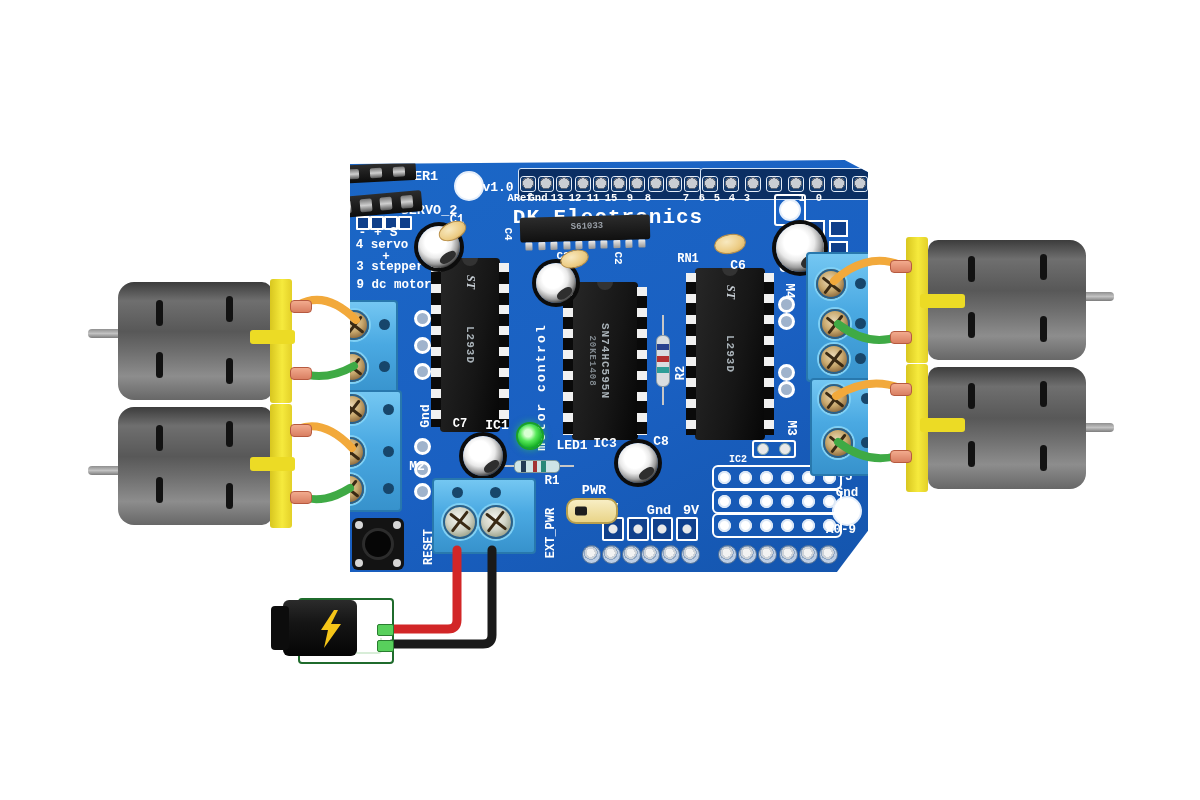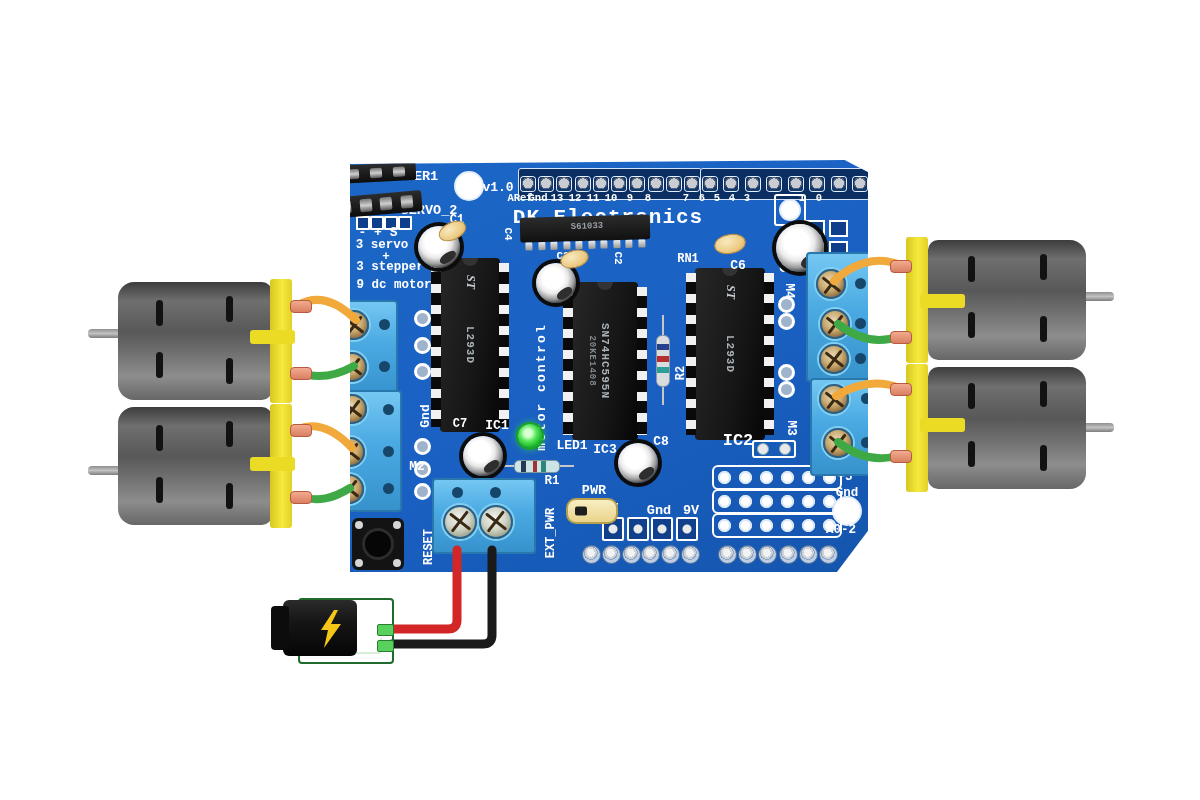--- a/index.html
+++ b/index.html
@@ -403,56 +403,56 @@
         <div class="silk" style="left: 79px; top: 51px; font-size: 13.5px; transform: translate(-50%, -50%);">SERVO_2</div>
         <div class="silk" style="left: 107px; top: 60px; font-size: 12px; transform: translate(-50%, -50%);">C1</div>
         <div class="silk" style="left: 157px; top: 74px; font-size: 11px; transform: translate(-50%, -50%) rotate(90deg);">C4</div>
         <div class="silk" style="left: 258px; top: 57px; font-size: 21px; letter-spacing: 1px; transform: translate(-50%, -50%);">DK Electronics</div>
         <div class="silk" style="left: 213px; top: 96px; font-size: 11px; transform: translate(-50%, -50%);">C3</div>
         <div class="silk" style="left: 267px; top: 98px; font-size: 11px; transform: translate(-50%, -50%) rotate(90deg);">C2</div>
         <div class="silk" style="left: 338px; top: 99px; font-size: 12px; transform: translate(-50%, -50%);">RN1</div>
         <div class="silk" style="left: 388px; top: 105px; font-size: 13px; transform: translate(-50%, -50%);">C6</div>
         <div class="silk" style="left: 437px; top: 108px; font-size: 13px; transform: translate(-50%, -50%);">C5</div>
         <div class="silk" style="left: 28px; top: 72px; font-size: 13px; transform: translate(-50%, -50%);">- + S</div>
-        <div class="silk" style="left: 32px; top: 85px; font-size: 12.5px; transform: translate(-50%, -50%);">3 servo</div>
+        <div class="silk" style="left: 32px; top: 85px; font-size: 12.5px; transform: translate(-50%, -50%);">4 servo</div>
         <div class="silk" style="left: 36px; top: 97px; font-size: 12.5px; transform: translate(-50%, -50%);">+</div>
         <div class="silk" style="left: 40px; top: 107px; font-size: 12.5px; transform: translate(-50%, -50%);">3 stepper</div>
         <div class="silk" style="left: 44px; top: 125px; font-size: 12.5px; transform: translate(-50%, -50%);">9 dc motor</div>
         <div class="silk" style="left: 30px; top: 147px; font-size: 13px; transform: translate(-50%, -50%) rotate(-6deg);">M1</div>
         <div class="silk" style="left: 75px; top: 256px; font-size: 13px; transform: translate(-50%, -50%) rotate(-90deg);">Gnd</div>
         <div class="silk" style="left: 67px; top: 306px; font-size: 13px; transform: translate(-50%, -50%);">M2</div>
         <div class="silk" style="left: 110px; top: 264px; font-size: 12px; transform: translate(-50%, -50%);">C7</div>
         <div class="silk" style="left: 147px; top: 265px; font-size: 13px; transform: translate(-50%, -50%);">IC1</div>
         <div class="silk" style="left: 191px; top: 227px; font-size: 13px; letter-spacing: 2px; transform: translate(-50%, -50%) rotate(-90deg);">motor control</div>
         <div class="silk" style="left: 222px; top: 285px; font-size: 13px; transform: translate(-50%, -50%);">LED1</div>
-        <div class="silk" style="left: 255px; top: 289px; font-size: 13px; transform: translate(-50%, -50%);">IC3</div>
+        <div class="silk" style="left: 255px; top: 283px; font-size: 13px; transform: translate(-50%, -50%);">IC3</div>
         <div class="silk" style="left: 311px; top: 281px; font-size: 13px; transform: translate(-50%, -50%);">C8</div>
         <div class="silk" style="left: 331px; top: 213px; font-size: 12px; transform: translate(-50%, -50%) rotate(-90deg);">R2</div>
-        <div class="silk" style="left: 388px; top: 280px; font-size: 17px; transform: translate(-50%, -50%);">IC2</div>
+        <div class="silk" style="left: 388px; top: 300px; font-size: 10px; transform: translate(-50%, -50%);">IC2</div>
         <div class="silk" style="left: 439px; top: 131px; font-size: 13px; transform: translate(-50%, -50%) rotate(90deg);">M4</div>
         <div class="silk" style="left: 441px; top: 268px; font-size: 13px; transform: translate(-50%, -50%) rotate(90deg);">M3</div>
         <div class="silk" style="left: 114px; top: 325px; font-size: 14px; transform: translate(-50%, -50%);">+M</div>
         <div class="silk" style="left: 168px; top: 325px; font-size: 14px; transform: translate(-50%, -50%);">GND</div>
         <div class="silk" style="left: 202px; top: 321px; font-size: 12.5px; transform: translate(-50%, -50%);">R1</div>
         <div class="silk" style="left: 244px; top: 331px; font-size: 13.5px; transform: translate(-50%, -50%);">PWR</div>
         <div class="silk" style="left: 260px; top: 349px; font-size: 13.5px; transform: translate(-50%, -50%);">5V</div>
         <div class="silk" style="left: 309px; top: 351px; font-size: 13.5px; transform: translate(-50%, -50%);">Gnd</div>
         <div class="silk" style="left: 341px; top: 351px; font-size: 13.5px; transform: translate(-50%, -50%);">9V</div>
         <div class="silk" style="left: 201px; top: 373px; font-size: 12px; transform: translate(-50%, -50%) rotate(-90deg);">EXT_PWR</div>
         <div class="silk" style="left: 79px; top: 387px; font-size: 12px; transform: translate(-50%, -50%) rotate(-90deg);">RESET</div>
         <div class="silk" style="left: 495px; top: 317px; font-size: 12.5px; transform: translate(-50%, -50%);">+5</div>
         <div class="silk" style="left: 497px; top: 333px; font-size: 12.5px; transform: translate(-50%, -50%);">Gnd</div>
-        <div class="silk" style="left: 491px; top: 370px; font-size: 12.5px; transform: translate(-50%, -50%);">A0-2</div>
+        <div class="silk" style="left: 491px; top: 370px; font-size: 12.5px; transform: translate(-50%, -50%);">A0-9</div>
         <div class="silk" style="left: 237px; top: 67px; font-size: 9px; color: rgb(154, 160, 168); z-index: 7; transform: translate(-50%, -50%) rotate(-2deg);">S61033</div>
         <div class="silk" style="left: 170px; top: 38px; font-size: 10.5px; transform: translate(-50%, -50%);">ARef</div>
         <div class="silk" style="left: 188px; top: 38px; font-size: 10.5px; transform: translate(-50%, -50%);">Gnd</div>
         <div class="silk" style="left: 207px; top: 38px; font-size: 10.5px; transform: translate(-50%, -50%);">13</div>
         <div class="silk" style="left: 225px; top: 38px; font-size: 10.5px; transform: translate(-50%, -50%);">12</div>
         <div class="silk" style="left: 243px; top: 38px; font-size: 10.5px; transform: translate(-50%, -50%);">11</div>
-        <div class="silk" style="left: 261px; top: 38px; font-size: 10.5px; transform: translate(-50%, -50%);">10</div>
+        <div class="silk" style="left: 261px; top: 38px; font-size: 10.5px; transform: translate(-50%, -50%);">15</div>
         <div class="silk" style="left: 280px; top: 38px; font-size: 10.5px; transform: translate(-50%, -50%);">9</div>
         <div class="silk" style="left: 298px; top: 38px; font-size: 10.5px; transform: translate(-50%, -50%);">8</div>
         <div class="silk" style="left: 336px; top: 38px; font-size: 10.5px; transform: translate(-50%, -50%);">7</div>
         <div class="silk" style="left: 352px; top: 38px; font-size: 10.5px; transform: translate(-50%, -50%);">6</div>
         <div class="silk" style="left: 367px; top: 38px; font-size: 10.5px; transform: translate(-50%, -50%);">5</div>
         <div class="silk" style="left: 382px; top: 38px; font-size: 10.5px; transform: translate(-50%, -50%);">4</div>
         <div class="silk" style="left: 397px; top: 38px; font-size: 10.5px; transform: translate(-50%, -50%);">3</div>
         <div class="silk" style="left: 452px; top: 38px; font-size: 10.5px; transform: translate(-50%, -50%);">1</div>
         <div class="silk" style="left: 469px; top: 38px; font-size: 10.5px; transform: translate(-50%, -50%);">0</div>
       </div>

